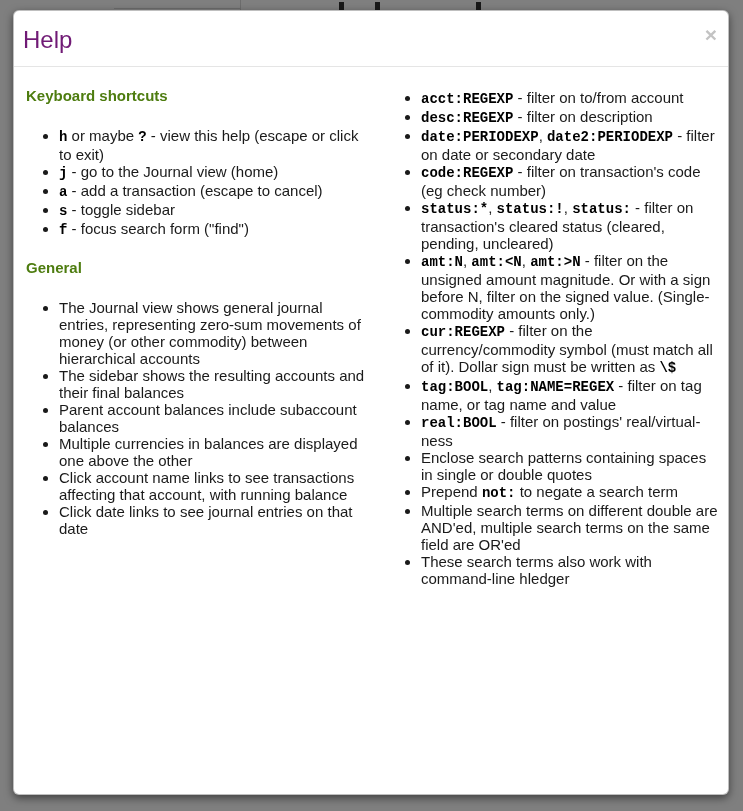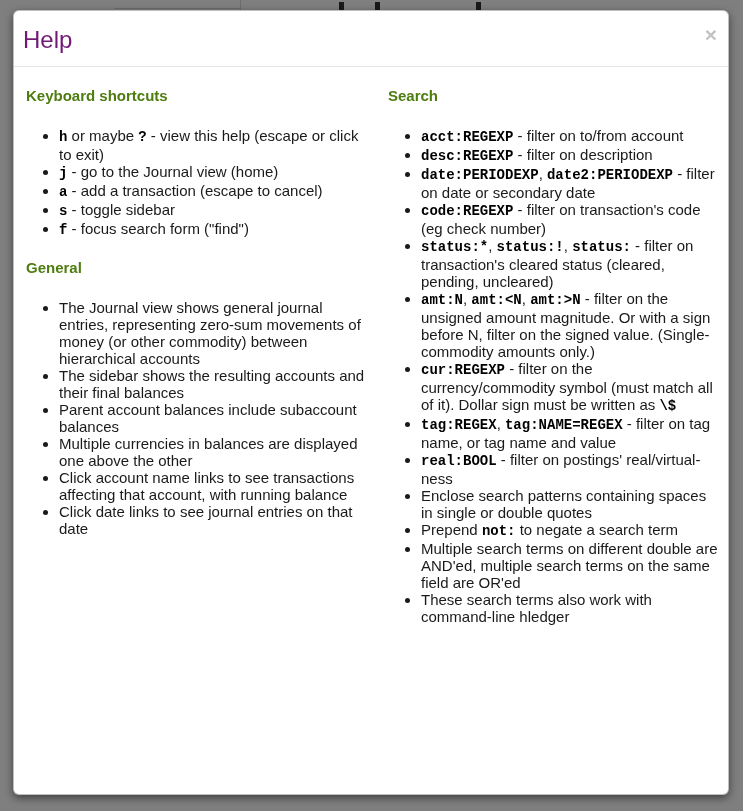--- a/index.html
+++ b/index.html
@@ -106,30 +106,29 @@
             <li>Parent account balances include subaccount balances</li>
             <li>Multiple currencies in balances are displayed one above the other</li>
             <li>Click account name links to see transactions affecting that account, with running balance</li>
             <li>Click date links to see journal entries on that date</li>
           </ul>
       </section>
     </div>
 
     <div class="col col-right">
       <section>
-        <h4 class="section-heading">Search</h4>
         <ul class="section-list">
             <li><code>acct:REGEXP</code> - filter on to/from account</li>
             <li><code>desc:REGEXP</code> - filter on description</li>
             <li><code>date:PERIODEXP</code>, <code>date2:PERIODEXP</code> - filter on date or secondary date</li>
             <li><code>code:REGEXP</code> - filter on transaction's code (eg check number)</li>
             <li><code>status:*</code>, <code>status:!</code>, <code>status:</code> - filter on transaction's cleared status (cleared, pending, uncleared)</li>
             <li><code>amt:N</code>, <code>amt:&lt;N</code>, <code>amt:&gt;N</code> - filter on the unsigned amount magnitude. Or with a sign before N, filter on the signed value. (Single-commodity amounts only.)</li>
             <li><code>cur:REGEXP</code> - filter on the currency/commodity symbol (must match all of it). Dollar sign must be written as <code>\$</code></li>
-            <li><code>tag:REGEX</code>, <code>tag:NAME=REGEX</code> - filter on tag name, or tag name and value</li>
+            <li><code>tag:BOOL</code>, <code>tag:NAME=REGEX</code> - filter on tag name, or tag name and value</li>
             <li><code>real:BOOL</code> - filter on postings' real/virtual-ness</li>
             <li>Enclose search patterns containing spaces in single or double quotes</li>
             <li>Prepend <code>not:</code> to negate a search term</li>
             <li>Multiple search terms on different double are AND'ed, multiple search terms on the same field are OR'ed</li>
             <li>These search terms also work with command-line hledger</li>
           </ul>
       </section>
     </div>
 
   </div>

